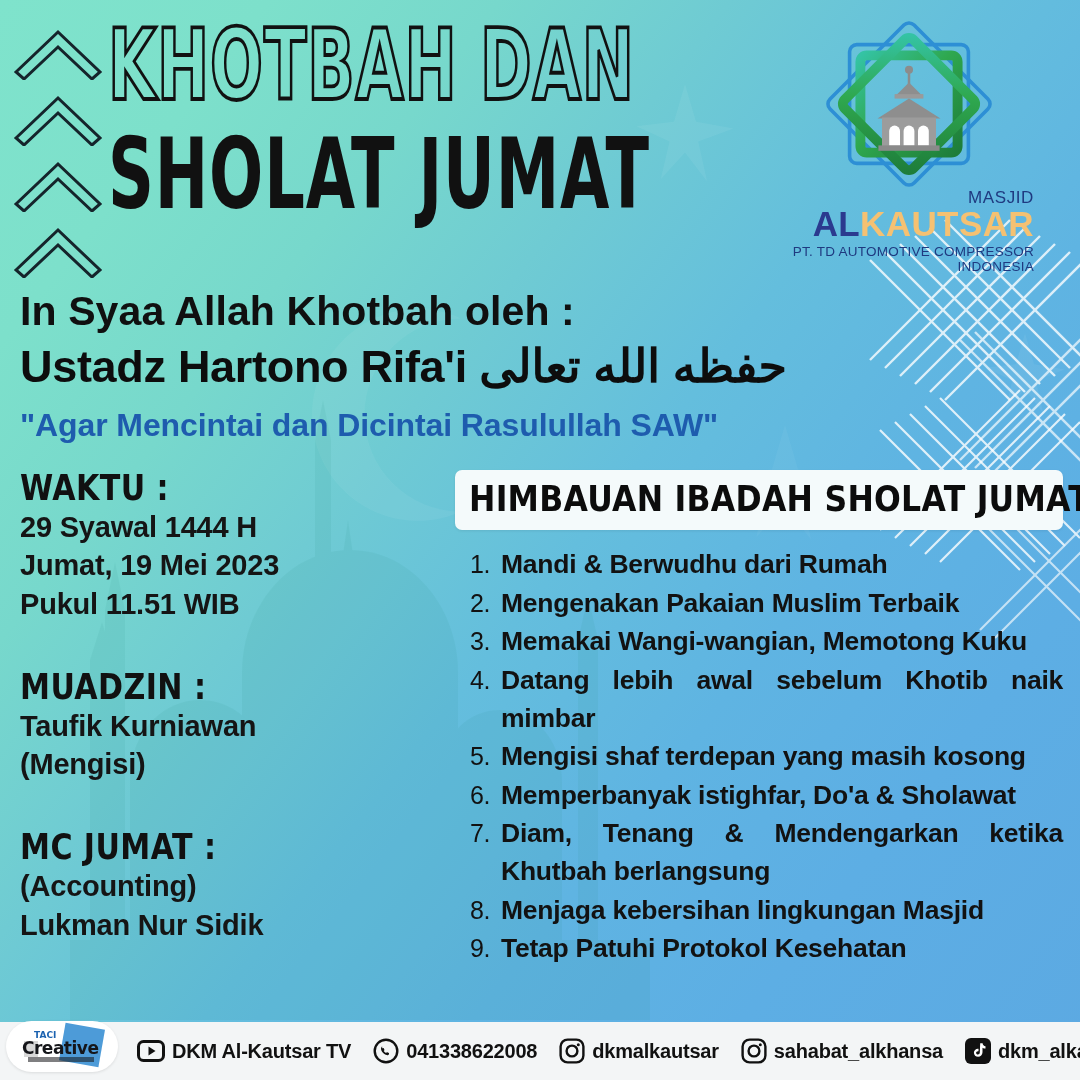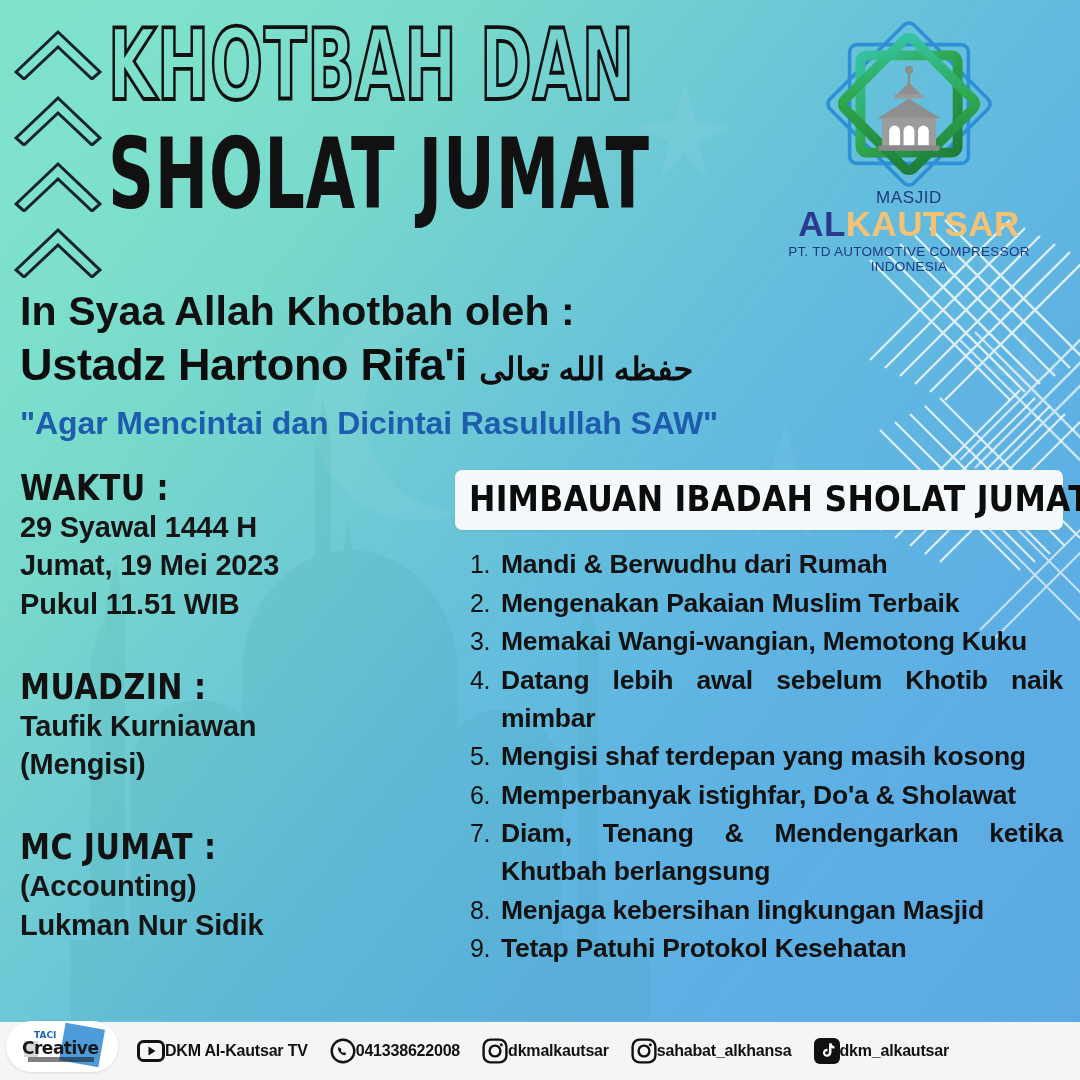--- a/index.html
+++ b/index.html
@@ -64,38 +64,38 @@
   .venue-pill{
     position:absolute;left:104px;top:220px;
     background:#fff;border-radius:14px;
     padding:6px 22px 9px 22px;
     font-size:33px;font-weight:400;color:#101010;
     letter-spacing:.2px;white-space:nowrap;
     box-shadow:0 1px 3px rgba(0,0,0,.10);
   }
 
   
-  .logo-wrap{position:absolute;right:46px;top:14px;width:250px;text-align:center;}
+  .logo-wrap{position:absolute;right:46px;top:14px;width:250px;text-align:right;}
   .logo-mark{width:180px;height:180px;margin:0 auto;display:block;}
   .logo-masjid{
     font-size:17px;color:#1F3A80;letter-spacing:.6px;margin-top:-6px;font-weight:400;
   }
   .logo-name{font-size:35px;font-weight:700;letter-spacing:.4px;line-height:1;margin-top:-2px;}
   .logo-name .al{color:#2B3A8F;}
   .logo-name .kautsar{color:#F5C172;}
   .logo-tagline{font-size:13.5px;color:#1F3A80;letter-spacing:.25px;margin-top:3px;}
 
   
   .khotib{position:absolute;left:20px;top:288px;width:900px;}
   .khotib-label{font-size:41px;font-weight:700;color:#101010;letter-spacing:.1px;}
   .khotib-name{
     font-size:45px;font-weight:700;color:#0d0d0d;margin-top:4px;
     letter-spacing:-.3px;white-space:nowrap;
   }
-  .khotib-name .ar{font-size:32px;font-weight:700;}
+  .khotib-name .ar{font-size:46px;font-weight:700;}
   .theme{
     font-size:32px;font-weight:700;color:#1E5CAE;margin-top:14px;
     letter-spacing:-.1px;white-space:nowrap;
   }
 
   
   .left-col{position:absolute;left:20px;top:468px;width:420px;}
   .sec{margin-bottom:24px;}
   .sec-head{
     font-family:"DejaVu Sans", sans-serif;
@@ -139,22 +139,22 @@
     width:112px;height:51px;background:#fff;border-radius:28px;
     display:flex;align-items:center;justify-content:flex-end;
     box-shadow:0 1px 3px rgba(0,0,0,.10);
     overflow:hidden;
   }
   .social-row{
     display:flex;align-items:center;gap:0px;
     margin-left:126px;width:952px;
   }
   .social{
-    display:flex;align-items:center;
-    font-size:16px;font-weight:700;color:#111;white-space:nowrap;
+    display:flex;align-items:center;gap:7px;
+    font-size:20px;font-weight:700;color:#111;white-space:nowrap;
     padding:0 11px;letter-spacing:-.2px;
   }
   .sicon{flex:0 0 auto;display:block;}
 </style>
 </head>
 <body>
 
 <div id="poster">
 
   <div class="bg-layer">

